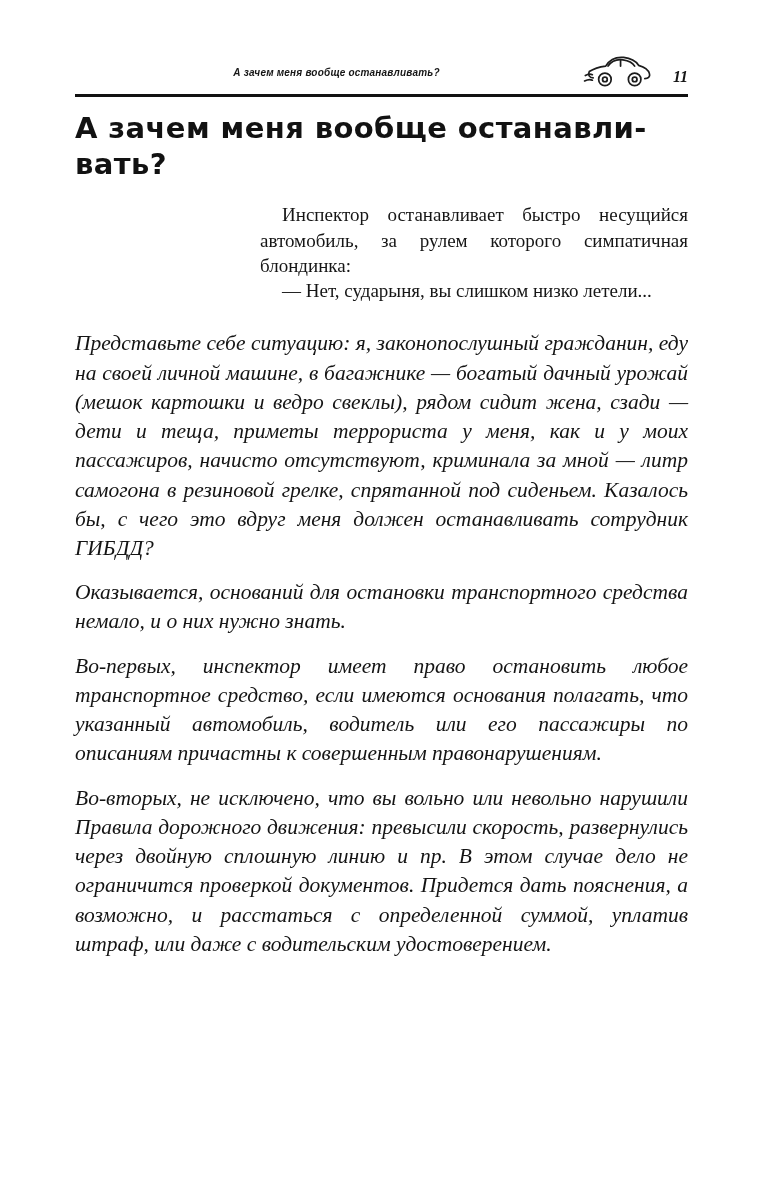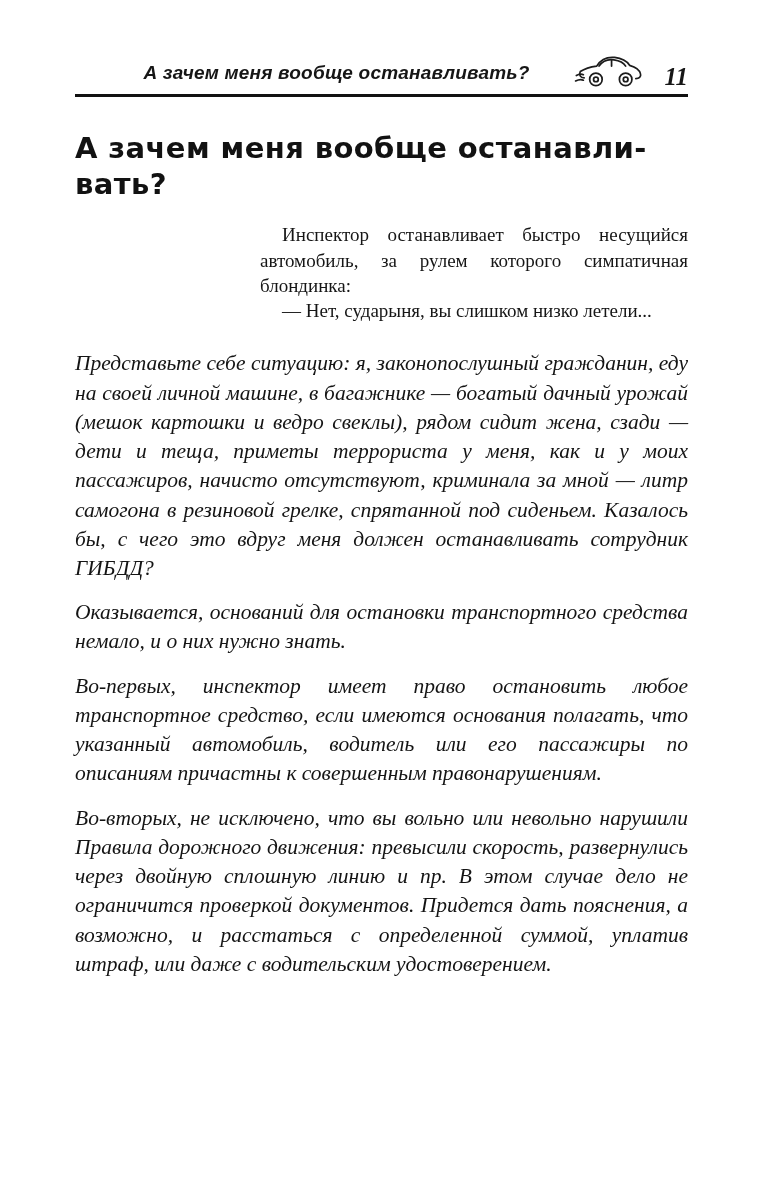--- a/index.html
+++ b/index.html
@@ -28,53 +28,53 @@
   .rh-row {
     position: relative;
     height: 34px;
   }
   .rh-title {
     display: block;
     text-align: center;
     font-family: "Liberation Sans", sans-serif;
     font-weight: bold;
     font-style: italic;
-    font-size: 19px;
+    font-size: 10px;
     letter-spacing: 0.2px;
     color: #161616;
     line-height: 34px;
     padding-right: 90px;
   }
   .rh-right {
     position: absolute;
     right: 0;
     bottom: 2px;
     display: flex;
     align-items: flex-end;
     gap: 18px;
   }
   .car-icon svg {
     display: block;
   }
   .rh-page {
     font-family: "Liberation Serif", serif;
     font-weight: bold;
     font-style: italic;
-    font-size: 25px;
+    font-size: 16px;
     line-height: 22px;
   }
   .rule {
     height: 3px;
     background: #111111;
     margin-top: 4px;
   }
 
   
   .chapter-title {
-    margin: 34px 0 0 0;
+    margin: 14px 0 0 0;
     font-family: "DejaVu Sans", sans-serif;
     font-weight: bold;
     font-size: 29px;
     line-height: 1.23;
     letter-spacing: 0.4px;
     color: #121212;
   }
 
   
   .epigraph {

